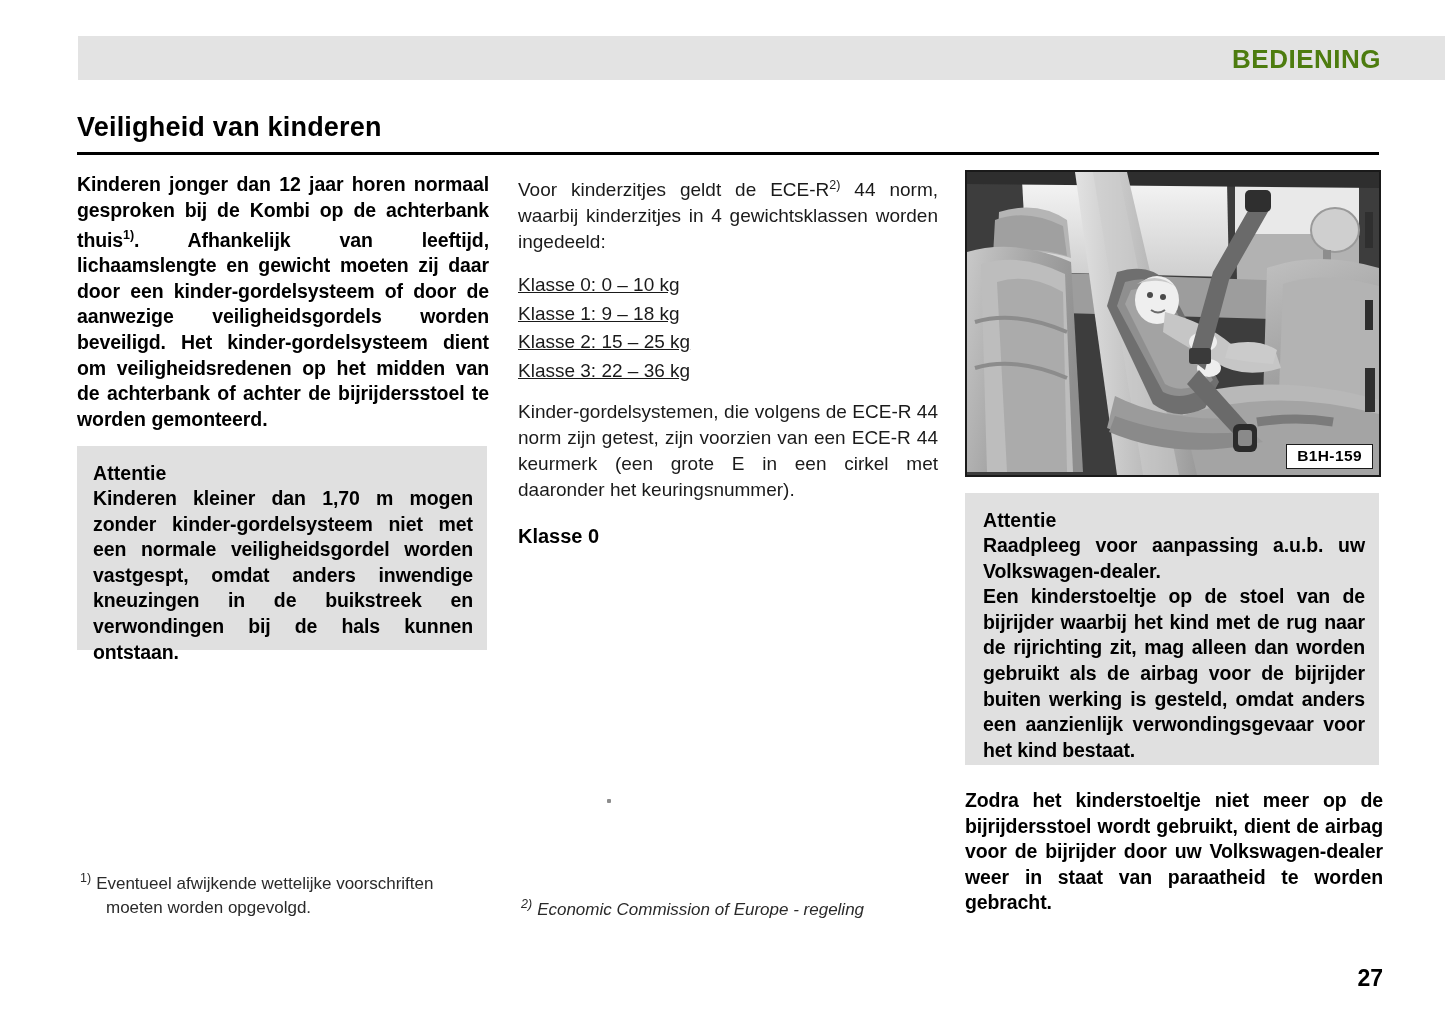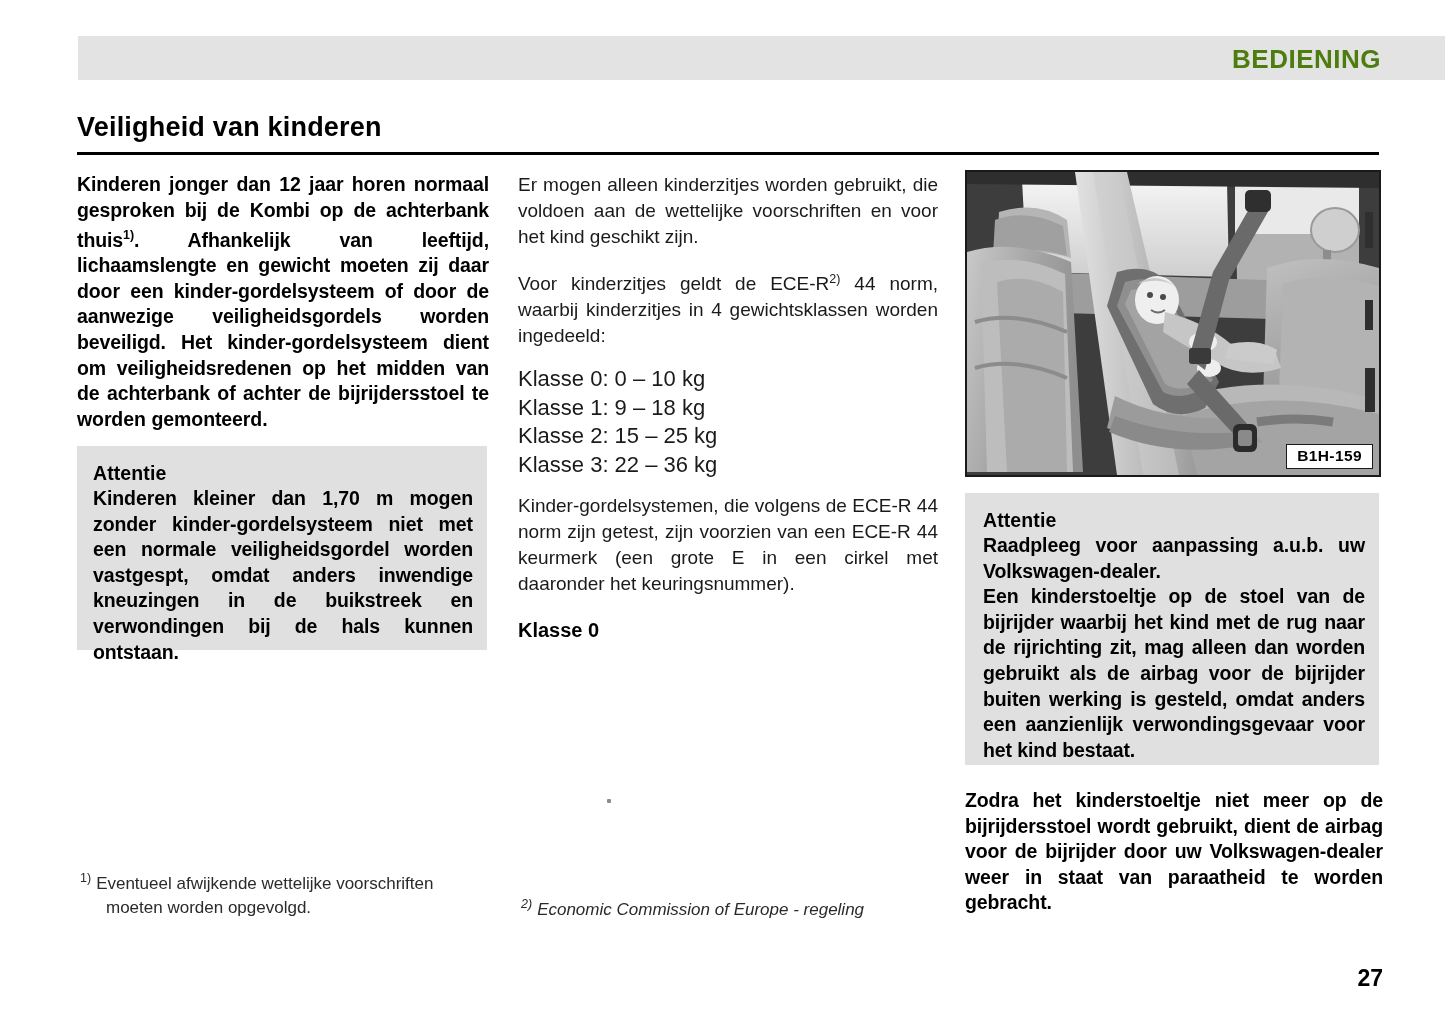--- a/index.html
+++ b/index.html
@@ -77,24 +77,25 @@
   }
 
   
   .body-text {
     font-size: 19px;
     line-height: 26px;
     text-align: justify;
     color: #1a1a1a;
   }
   .klasse-line {
-    font-size: 22px;
+    font-size: 19px;
     line-height: 28.5px;
     color: #1a1a1a;
     margin: 0;
+    text-decoration: underline;
   }
   .sub-head {
     font-size: 20px;
     font-weight: bold;
     margin: 22px 0 12px 0;
   }
 
   
   .note-box {
     position: absolute;
@@ -228,21 +229,20 @@
 <div class="col" id="col-1">
   <p class="lead-bold"><span>Kinderen jonger dan 12 jaar horen normaal gesproken bij de Kombi op de achterbank thuis</span><sup class="ref">1)</sup><span>. Afhankelijk van leeftijd, lichaamslengte en gewicht moeten zij daar door een kinder-gordelsysteem of door de aanwezige veiligheidsgordels worden beveiligd. Het kinder-gordelsysteem dient om veiligheidsredenen op het midden van de achterbank of achter de bijrijdersstoel te worden gemonteerd.</span></p>
 </div>
 
 <div class="note-box" id="note-box-1">
   <p class="note-title">Attentie</p>
   <p class="note-body">Kinderen kleiner dan 1,70 m mogen zonder kinder-gordelsysteem niet met een normale veiligheidsgordel worden vastgespt, omdat anders inwendige kneuzingen in de buikstreek en verwondingen bij de hals kunnen ontstaan.</p>
 </div>
 
 <div class="col" id="col-2">
-  <p class="body-text">Er mogen alleen kinderzitjes worden gebruikt, die voldoen aan de wettelijke voorschriften en voor het kind geschikt zijn.</p>
 
   <p class="body-text"><span>Voor kinderzitjes geldt de ECE-R</span><sup class="ref">2)</sup><span> 44 norm, waarbij kinderzitjes in 4 gewichtsklassen worden ingedeeld:</span></p>
 
   <div style="margin-bottom:14px;">
     <p class="klasse-line">Klasse 0: 0 – 10 kg</p>
     <p class="klasse-line">Klasse 1: 9 – 18 kg</p>
     <p class="klasse-line">Klasse 2: 15 – 25 kg</p>
     <p class="klasse-line">Klasse 3: 22 – 36 kg</p>
   </div>
 

